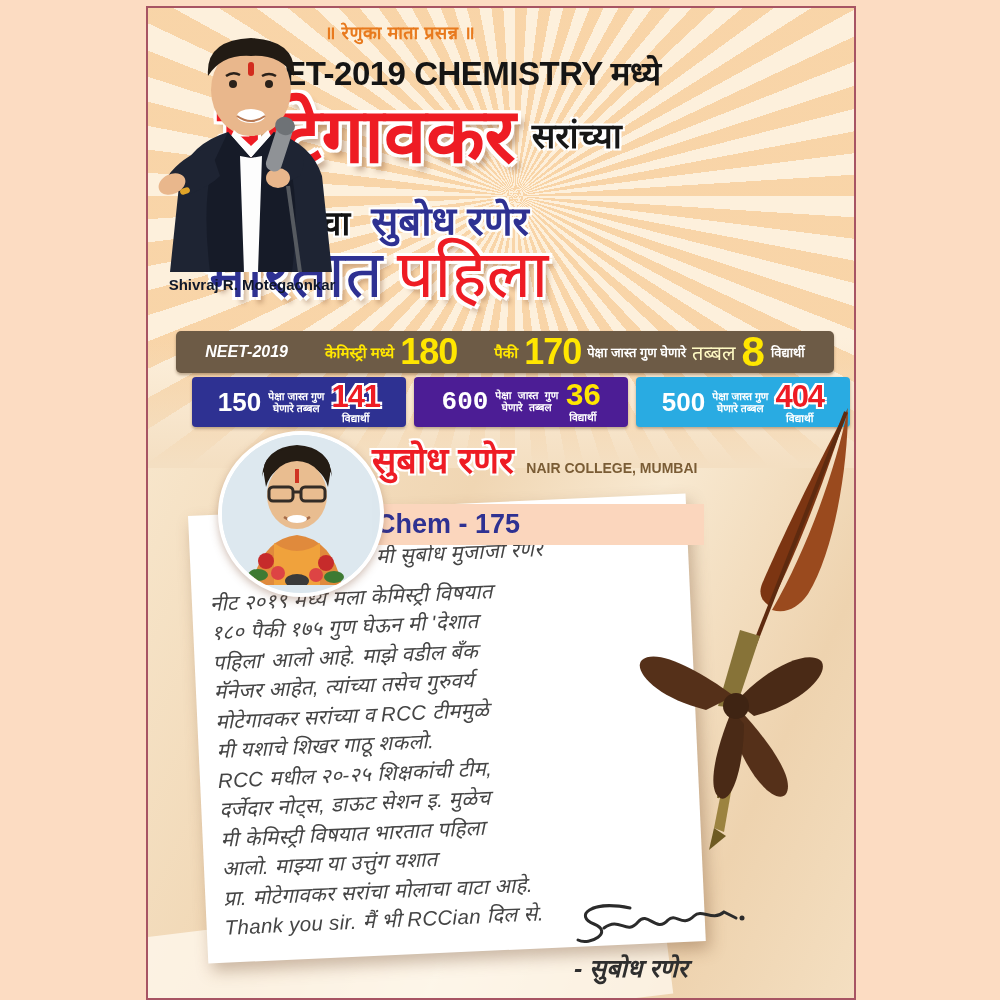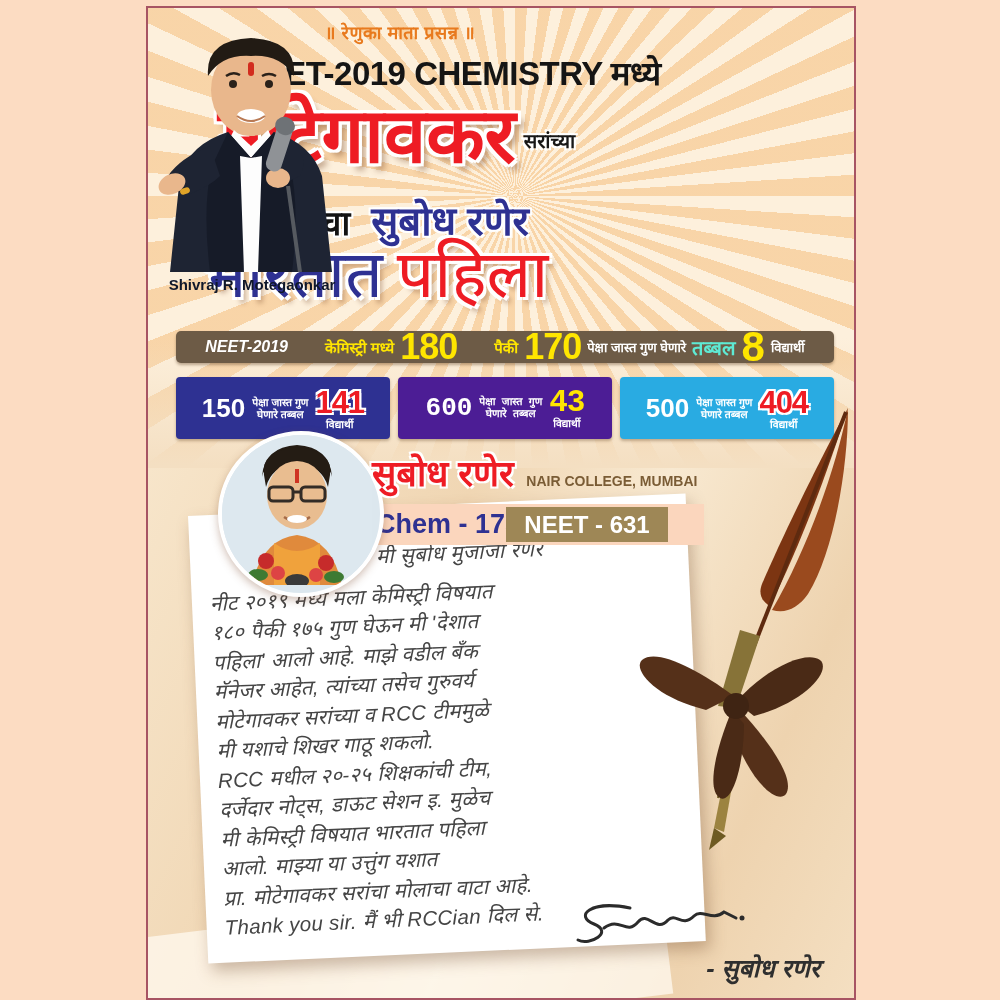--- a/index.html
+++ b/index.html
@@ -46,22 +46,22 @@
   }
   .headline-red{
     left:218px;top:96px;width:480px;white-space:nowrap;
     color:#ee1c24;font-weight:800;font-size:76px;line-height:1.05;
     text-shadow:
       -3px -3px 0 #fff, 3px -3px 0 #fff, -3px 3px 0 #fff, 3px 3px 0 #fff,
       0 -3px 0 #fff, 0 3px 0 #fff, -3px 0 0 #fff, 3px 0 0 #fff,
       6px 7px 6px rgba(120,70,40,.45);
   }
   .headline-suffix{
-    display:inline-block;margin-left:8px;vertical-align:14px;
-    color:#171717;font-size:20px;font-weight:800;
+    display:inline-block;margin-left:16px;vertical-align:14px;
+    color:#171717;font-size:35px;font-weight:800;
     text-shadow:-2px -2px 0 #fff,2px -2px 0 #fff,-2px 2px 0 #fff,2px 2px 0 #fff;
   }
   .line-rcc{
     left:222px;top:192px;width:470px;white-space:nowrap;font-weight:800;font-size:40px;
     text-shadow:-2px -2px 0 #fff,2px -2px 0 #fff,-2px 2px 0 #fff,2px 2px 0 #fff;
   }
   .line-rcc .rcc{color:#131313;}
   .line-rcc .cha{color:#131313;font-size:34px;}
   .line-rcc .stud{color:#2e3192;margin-left:10px;}
   .line-first{
@@ -72,32 +72,32 @@
   }
   .line-first .bharat{color:#2e3192;}
   .line-first .pahila{color:#ee1c24;margin-left:14px;}
 
   .teacher-photo{left:150px;top:26px;width:202px;height:246px;}
   .teacher-caption{
     left:142px;top:276px;width:220px;color:#0f172a;font-weight:bold;font-size:15px;
   }
 
   .stats-bar{
-    left:176px;top:331px;width:658px;height:32px;background:#6d5b46;border-radius:5px;
+    left:176px;top:331px;width:658px;height:42px;background:#6d5b46;border-radius:5px;
     display:flex;align-items:center;justify-content:center;gap:6px;white-space:nowrap;
     box-shadow:0 2px 3px rgba(90,60,30,.4);
   }
   .stats-bar .w{color:#fff;font-weight:bold;font-size:13px;}
   .stats-bar .y{color:#ffe600;font-weight:bold;font-size:15px;margin-left:31px;}
   .stats-bar .big{color:#ffe600;font-weight:800;font-size:36px;letter-spacing:-1px;}
-  .stats-bar .tabbal{color:#5eead4;font-weight:700;font-size:20px;}
+  .stats-bar .tabbal{color:#fef9c3;font-weight:400;font-size:20px;}
   .stats-bar .huge{color:#ffe600;font-weight:800;font-size:42px;}
   .stats-bar .pre{font-size:16px;font-style:italic;}
 
-  .score-row{left:176px;top:377px;width:658px;height:62px;display:flex;gap:8px;}
+  .score-row{left:192px;top:377px;width:658px;height:50px;display:flex;gap:8px;}
   .score-box{
     flex:1;border-radius:4px;display:flex;align-items:center;justify-content:center;
     gap:7px;color:#fff;box-shadow:0 2px 3px rgba(90,60,30,.35);
   }
   .score-box .thr{font-weight:800;font-size:26px;}
   .score-box .small{font-size:10.5px;line-height:12px;font-weight:bold;text-align:center;}
   .score-box .cnt-wrap{text-align:center;line-height:1;}
   .score-box .cnt{
     font-weight:800;font-size:31px;letter-spacing:-1px;
     text-shadow:-2px -2px 0 #fff,2px -2px 0 #fff,-2px 2px 0 #fff,2px 2px 0 #fff;
@@ -107,21 +107,21 @@
   .box-600{background:#4c1d95;font-family:Liberation Mono, monospace;}
   .box-500{background:#29abe2;}
   .cnt-red{color:#ee1c24;}
   .cnt-yellow{color:#ffe600;text-shadow:none !important;}
 
   .student-photo{
     left:218px;top:431px;width:158px;height:158px;border-radius:50%;
     border:4px solid #fff;box-shadow:0 3px 8px rgba(120,70,40,.35);
     overflow:hidden;z-index:6;background:#dce7ee;
   }
-  .student-name-row{left:372px;top:448px;width:440px;white-space:nowrap;z-index:6;}
+  .student-name-row{left:372px;top:435px;width:440px;white-space:nowrap;z-index:6;}
   .student-name{
     color:#ee1c24;font-weight:800;font-size:36px;
     text-shadow:-2px -2px 0 #fff,2px -2px 0 #fff,-2px 2px 0 #fff,2px 2px 0 #fff;
   }
   .student-college{color:#7a5c35;font-weight:800;font-size:14px;margin-left:8px;}
   .score-strip{
     left:360px;top:504px;width:344px;height:41px;background:#fbd6bd;z-index:5;
     display:flex;align-items:center;
   }
   .chem-score{color:#2e3192;font-weight:800;font-size:27px;margin-left:16px;}
@@ -141,21 +141,21 @@
     font-style:italic;letter-spacing:.3px;
   }
   .letter-line.indent{margin-left:168px;}
   .letter-line.gap{margin-top:10px;}
 
   .quill{left:636px;top:398px;width:236px;height:486px;z-index:7;}
 
   .signature-block{left:560px;top:898px;width:260px;z-index:5;}
   .signature-scribble{display:block;}
   .signature-name{
-    font-size:25px;color:#2f2f2f;font-style:italic;font-weight:bold;margin-left:14px;text-align:right;
+    font-size:25px;color:#2f2f2f;font-style:italic;font-weight:bold;margin-left:14px;
   }
 </style>
 </head>
 <body>
 
 <div class="poster">
   <div class="rays"></div>
   <div class="rays-fade"></div>
   <div class="parchment"></div>
   <div class="parch-fold"></div>
@@ -228,21 +228,21 @@
       <span class="unit">विद्यार्थी</span>
     </span>
   </div>
   <div class="score-box box-600">
     <span class="thr">600</span>
     <span class="small">
       <span>पेक्षा जास्त गुण</span><br>
       <span>घेणारे तब्बल</span>
     </span>
     <span class="cnt-wrap">
-      <span class="cnt cnt-yellow">43</span>
+      <span class="cnt cnt-yellow">36</span>
       <span class="unit">विद्यार्थी</span>
     </span>
   </div>
   <div class="score-box box-500">
     <span class="thr">500</span>
     <span class="small">
       <span>पेक्षा जास्त गुण</span><br>
       <span>घेणारे तब्बल</span>
     </span>
     <span class="cnt-wrap">
@@ -276,21 +276,20 @@
   </svg>
 </div>
 
 <div class="abs student-name-row">
   <span class="student-name">सुबोध रणेर</span>
   <span class="student-college">NAIR COLLEGE, MUMBAI</span>
 </div>
 
 <div class="abs score-strip">
   <span class="chem-score">Chem - 175</span>
-  <span class="neet-badge">NEET - 631</span>
 </div>
 
 <div class="abs letter-paper">
   <div class="letter-line indent">मी सुबोध मुंजाजी रणेर</div>
   <div class="letter-line gap">नीट २०१९ मध्ये मला केमिस्ट्री विषयात</div>
   <div class="letter-line">१८० पैकी १७५ गुण घेऊन मी 'देशात</div>
   <div class="letter-line">पहिला' आलो आहे. माझे वडील बँक</div>
   <div class="letter-line">मॅनेजर आहेत, त्यांच्या तसेच गुरुवर्य</div>
   <div class="letter-line">मोटेगावकर सरांच्या व RCC टीममुळे</div>
   <div class="letter-line">मी यशाचे शिखर गाठू शकलो.</div>

